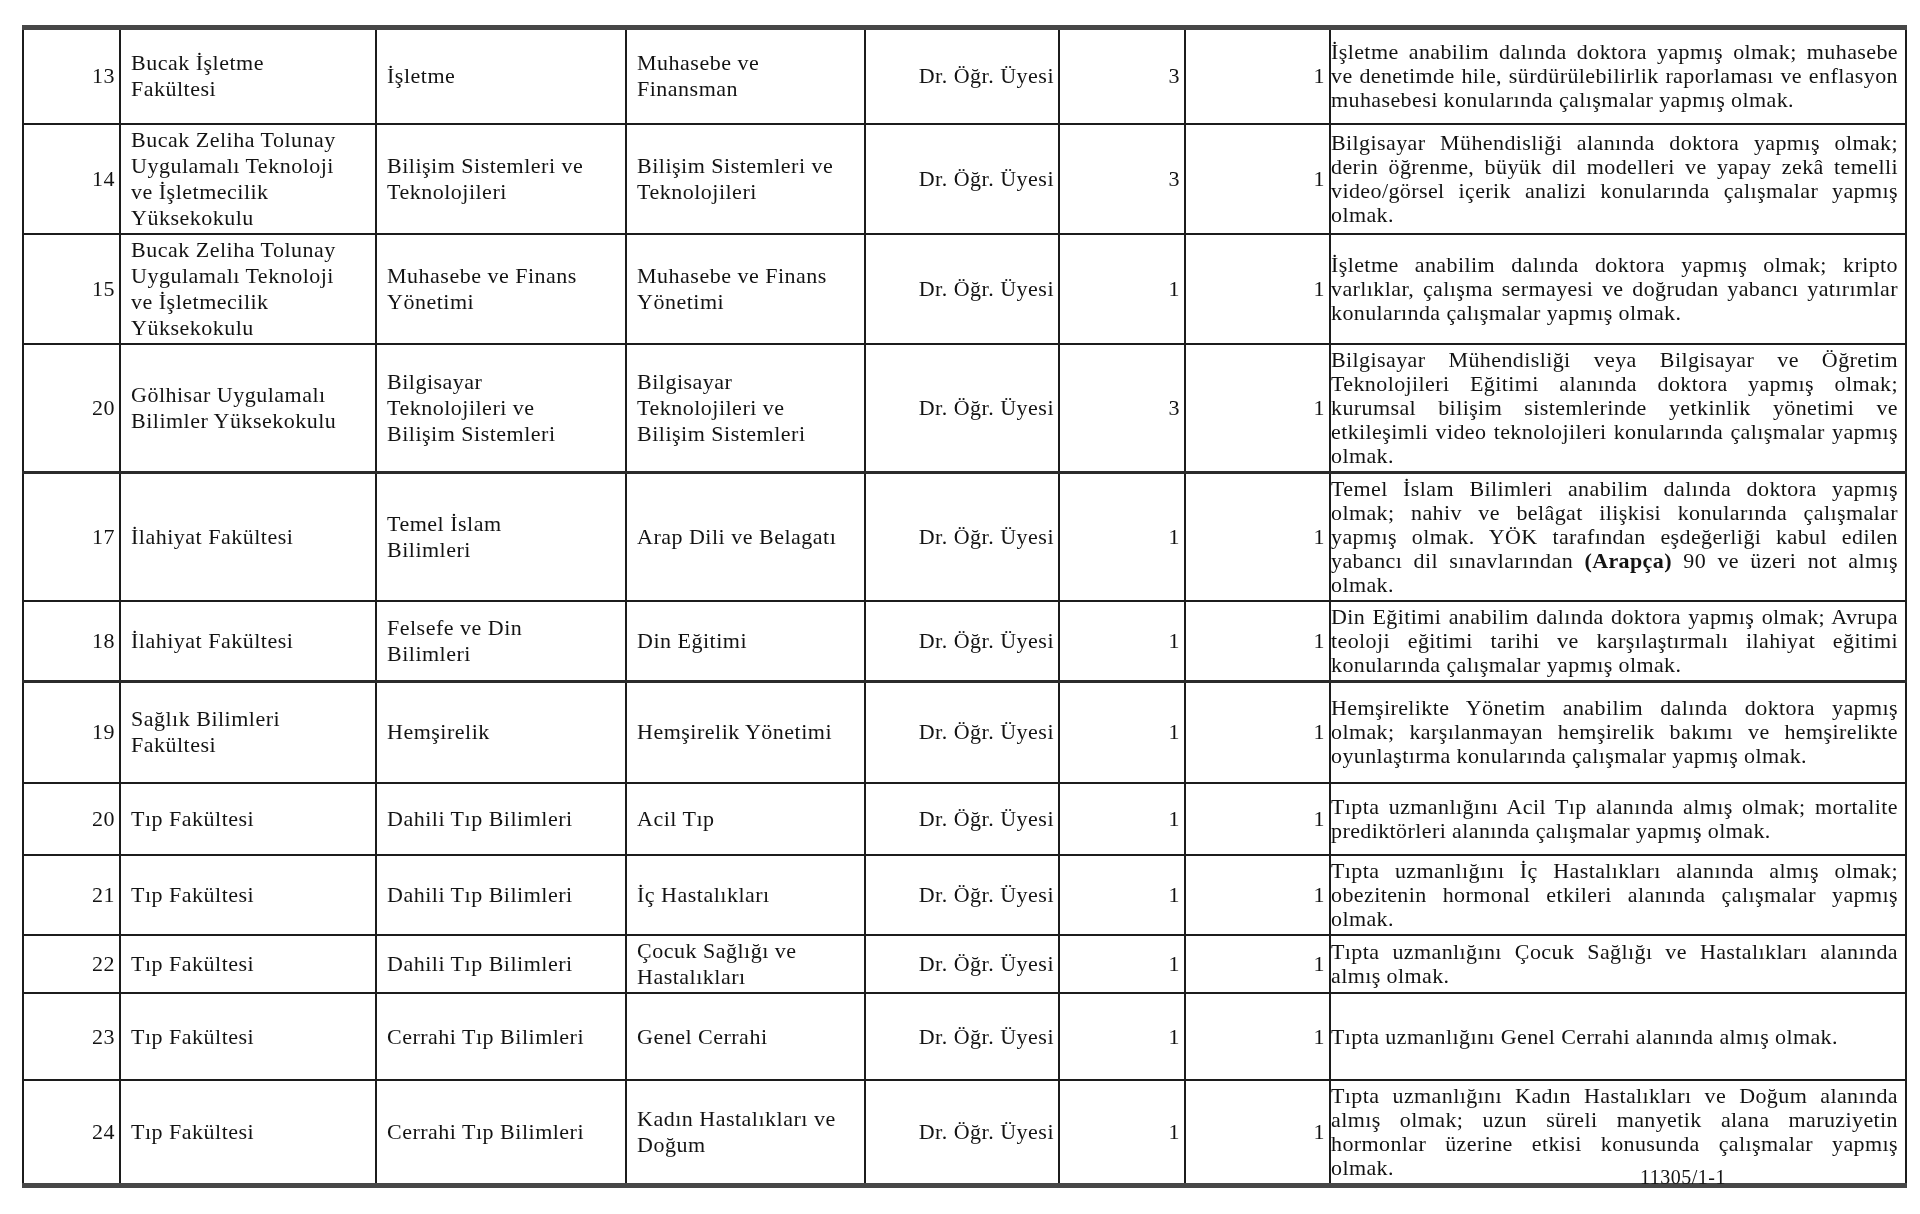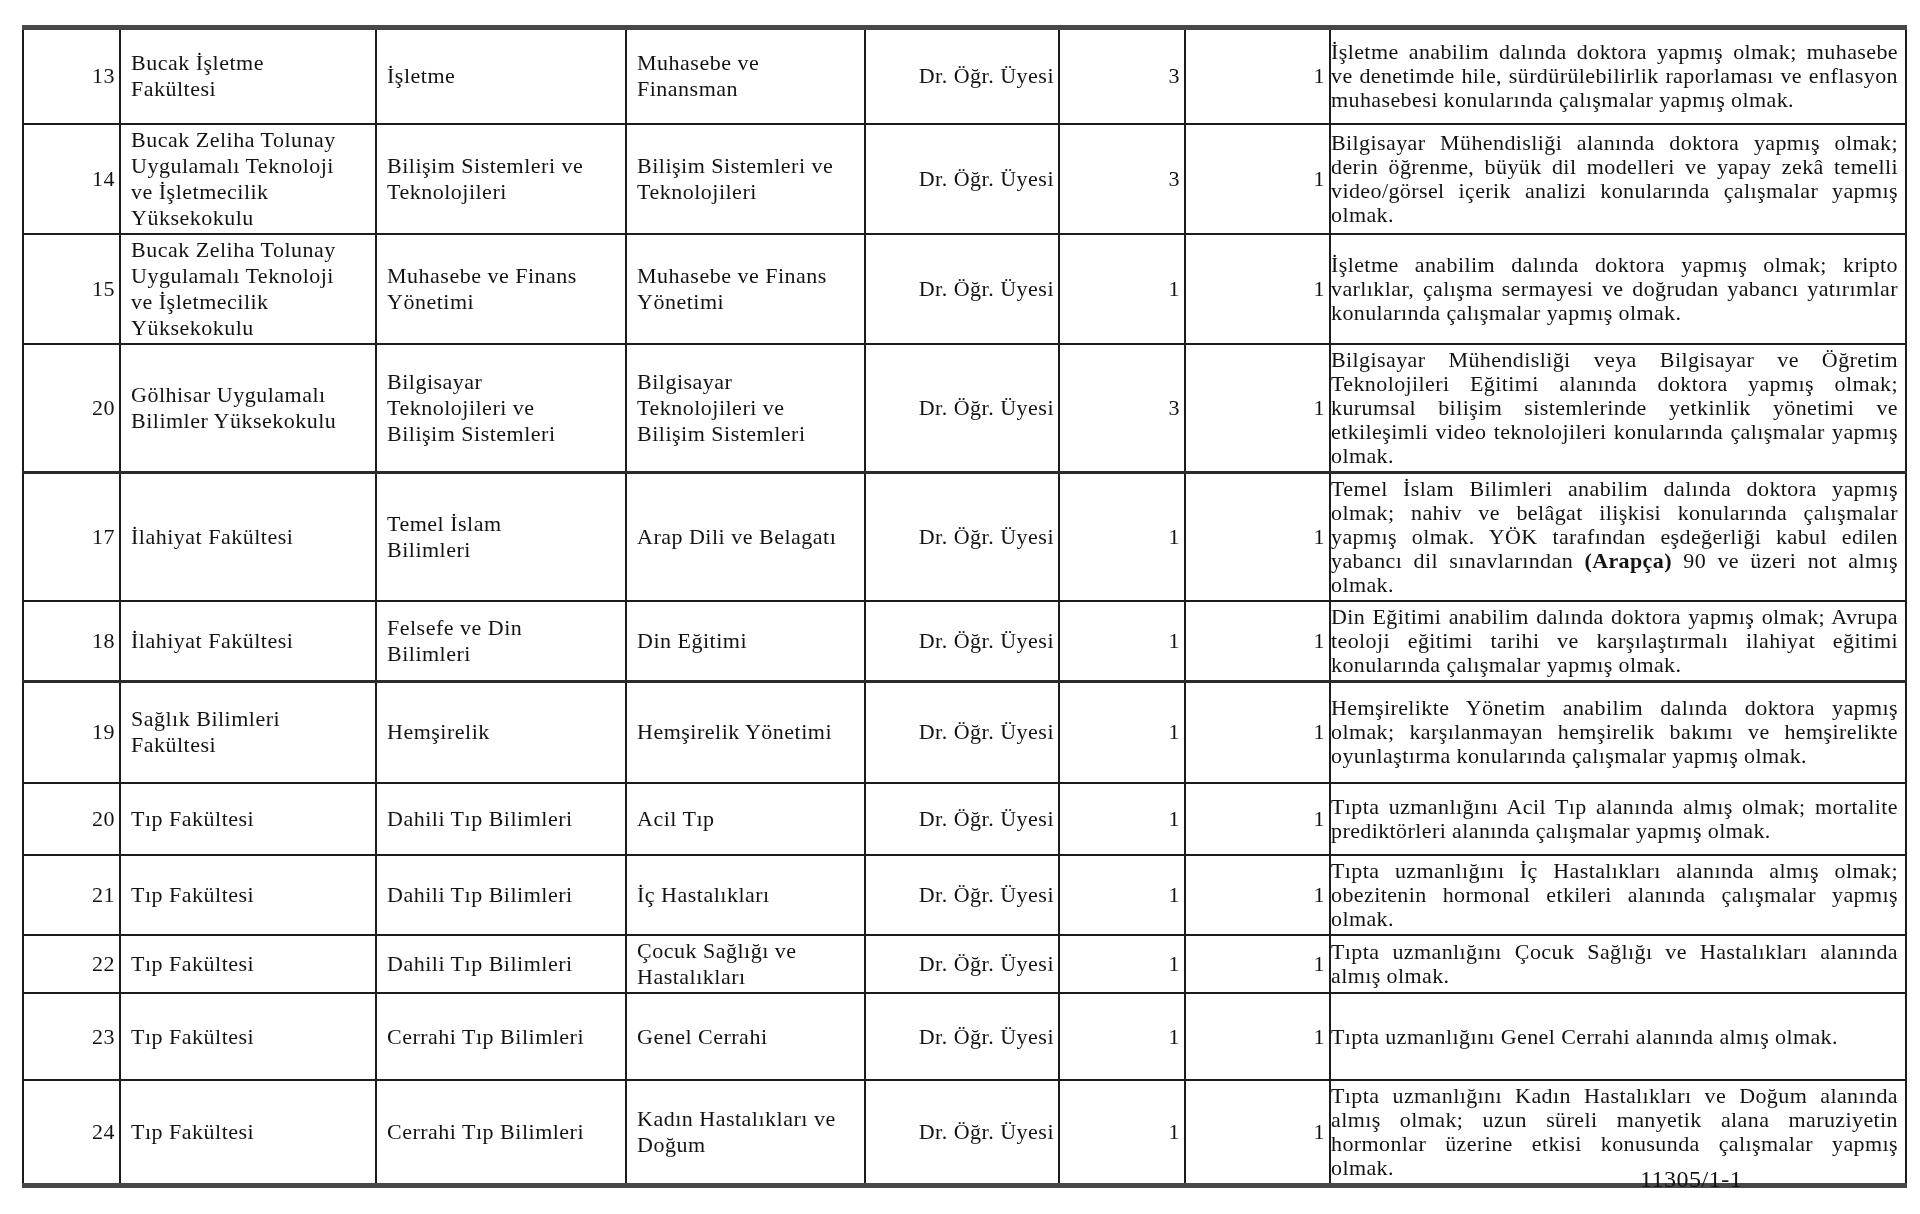--- a/index.html
+++ b/index.html
@@ -58,21 +58,21 @@
   tbody tr:nth-child(10) td{height:52px}
   tbody tr:nth-child(11) td{height:87px}
   tbody tr:nth-child(12) td{height:104px}
 
   
   tbody tr:nth-child(4) td,
   tbody tr:nth-child(6) td{border-bottom-width:3px;border-bottom-color:#2b2b2b;}
 
   .footer-ref{
     position:absolute;left:1640px;top:1166px;
-    font-size:24px;letter-spacing:0.5px;color:#131313;
+    font-size:20px;letter-spacing:0.5px;color:#131313;
     white-space:nowrap;
   }
 </style>
 </head>
 <body>
 
 <table class="positions">
   <colgroup>
     <col class="w-no">
       <col class="w-fac">

